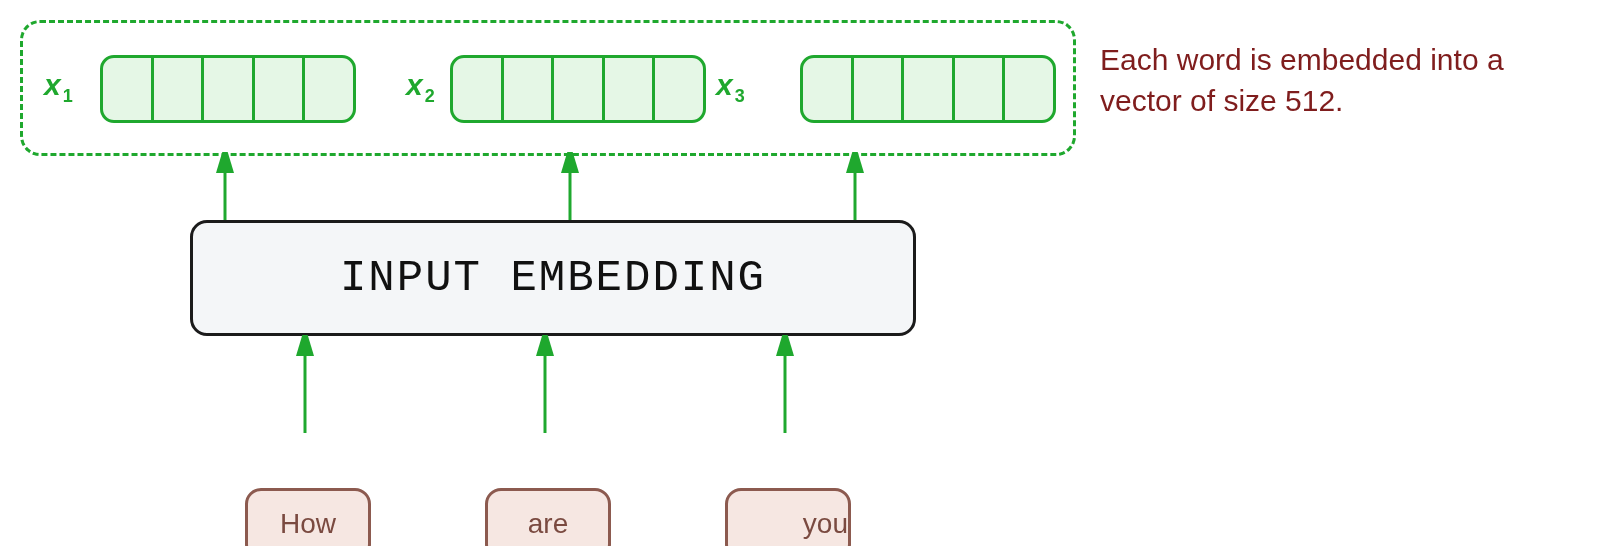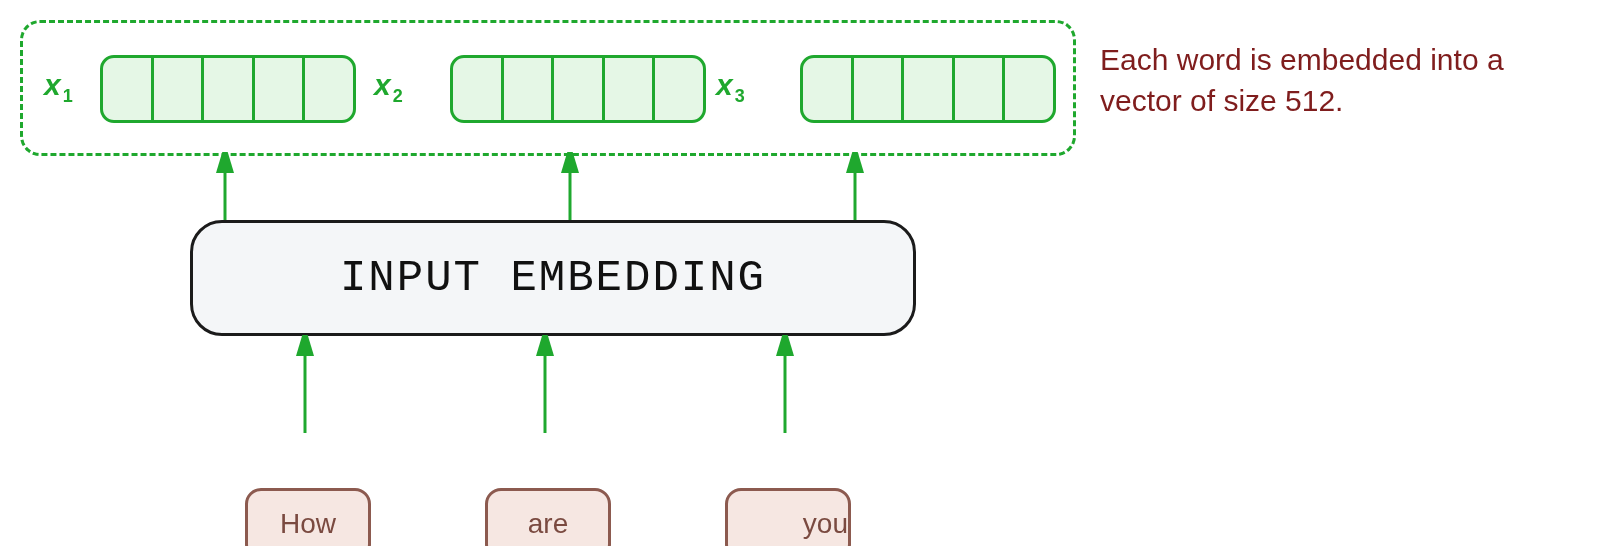--- a/index.html
+++ b/index.html
@@ -60,21 +60,21 @@
   }
   
   .ie-box {
     position: absolute;
     left: 190px;
     top: 220px;
     width: 720px;
     height: 110px;
     background: #f4f6f8;
     border: 3px solid #1b1b1b;
-    border-radius: 32px;
+    border-radius: 17px;
     display: flex;
     align-items: center;
     justify-content: center;
     font-family: "Courier New", monospace;
     font-size: 44px;
     letter-spacing: 2px;
     color: #111;
   }
   
   .word {
@@ -104,21 +104,21 @@
     <span>x</span><sub>1</sub>
   </span>
   <div class="vector" style="left:100px; top:55px;">
     <div class="cell"></div>
     <div class="cell"></div>
     <div class="cell"></div>
     <div class="cell"></div>
     <div class="cell"></div>
   </div>
 
-  <span class="vlabel" style="left:374px; top:68px;">
+  <span class="vlabel" style="left:406px; top:68px;">
     <span>x</span><sub>2</sub>
   </span>
   <div class="vector" style="left:450px; top:55px;">
     <div class="cell"></div>
     <div class="cell"></div>
     <div class="cell"></div>
     <div class="cell"></div>
     <div class="cell"></div>
   </div>
 

